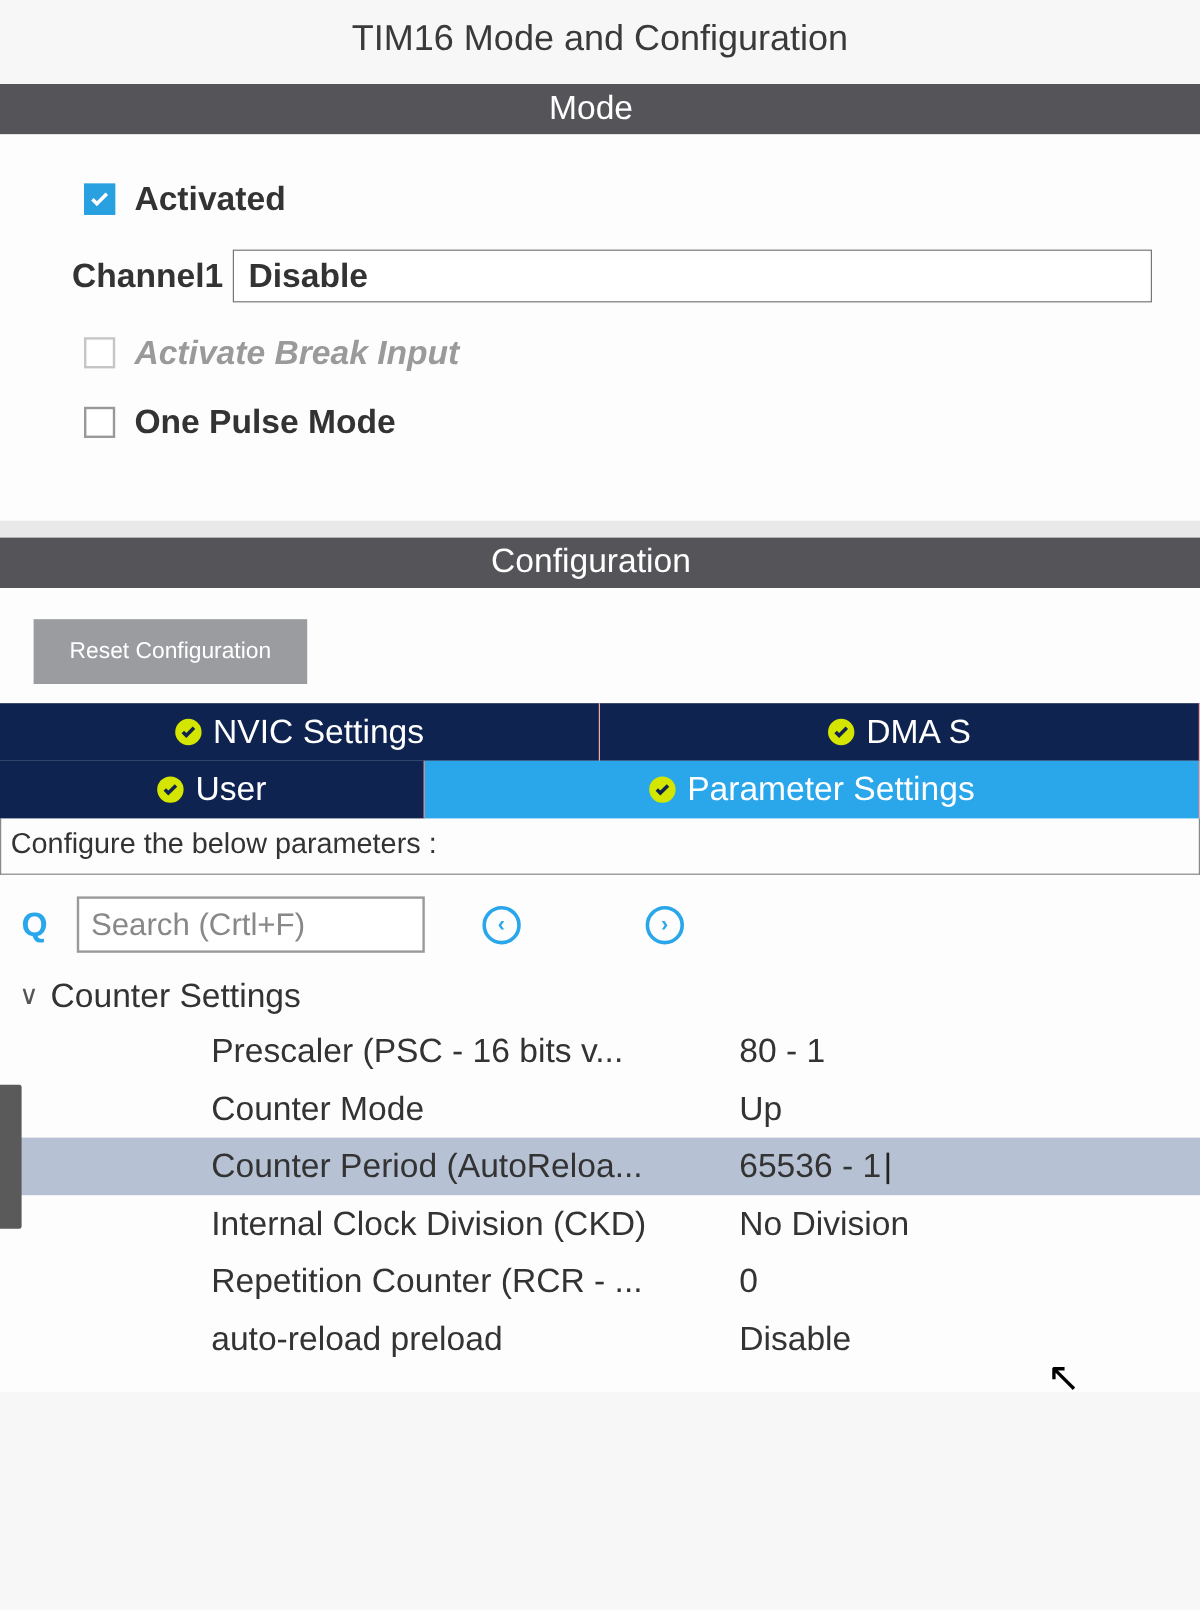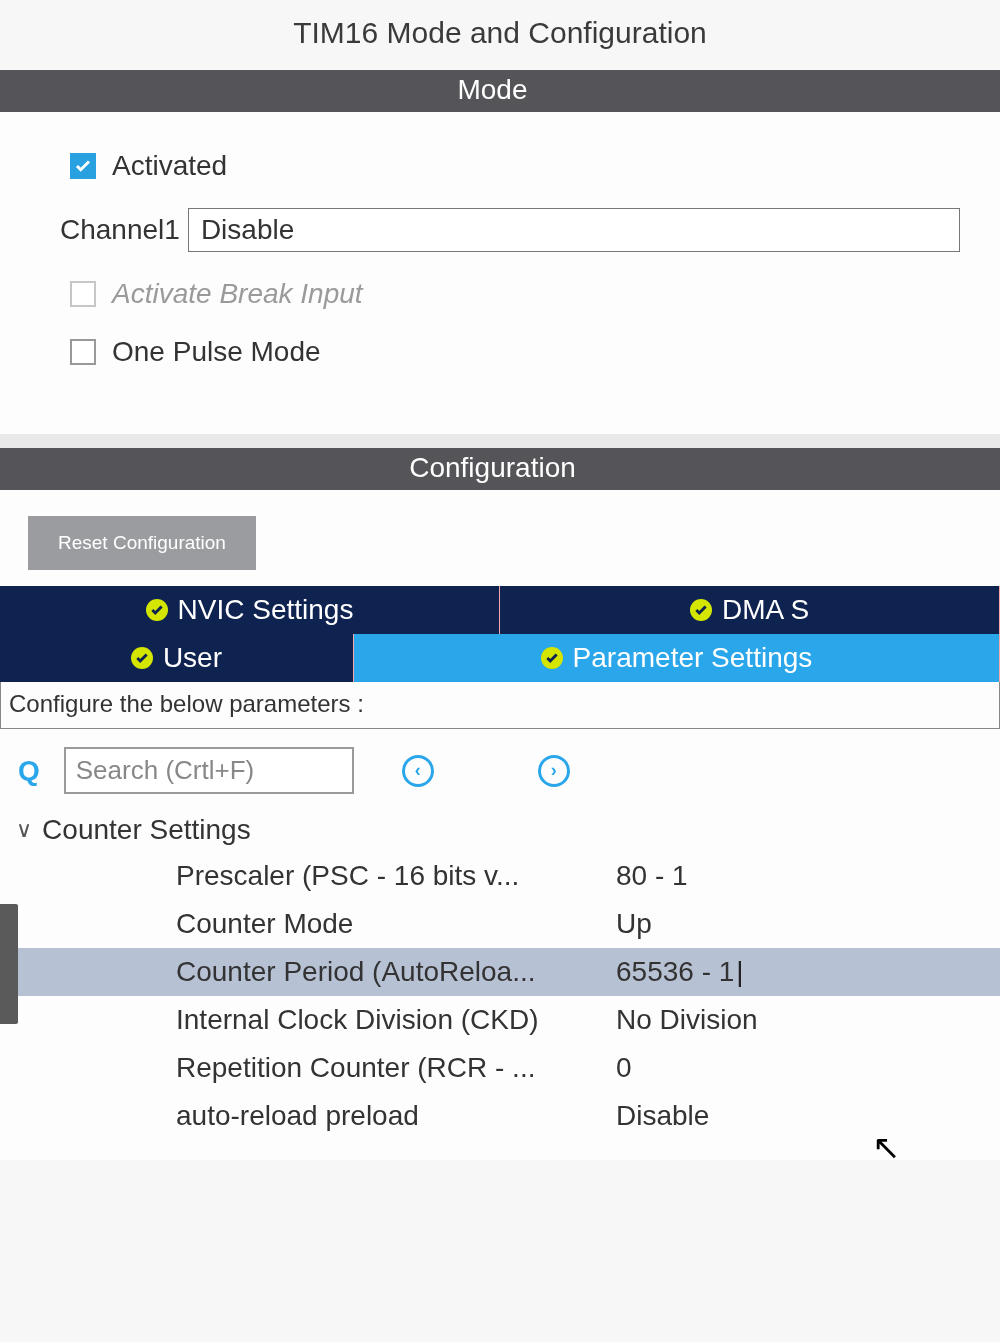--- a/index.html
+++ b/index.html
@@ -22,20 +22,21 @@
     background: #555559;
     color: #fff;
     font-size: 28px;
     font-weight: 400;
     text-align: center;
     padding: 4px 15px 6px 0;
   }
   .mode-pane {
     padding: 24px 40px 40px 70px;
     background: #fdfdfd;
+    font-weight: bold;
   }
   .mode-row {
     display: flex;
     align-items: center;
     margin: 14px 0 26px 0;
     font-size: 28px;
     color: #333;
   }
   .mode-row.disabled { color: #9a9a9a; font-style: italic; }
   .chk {

